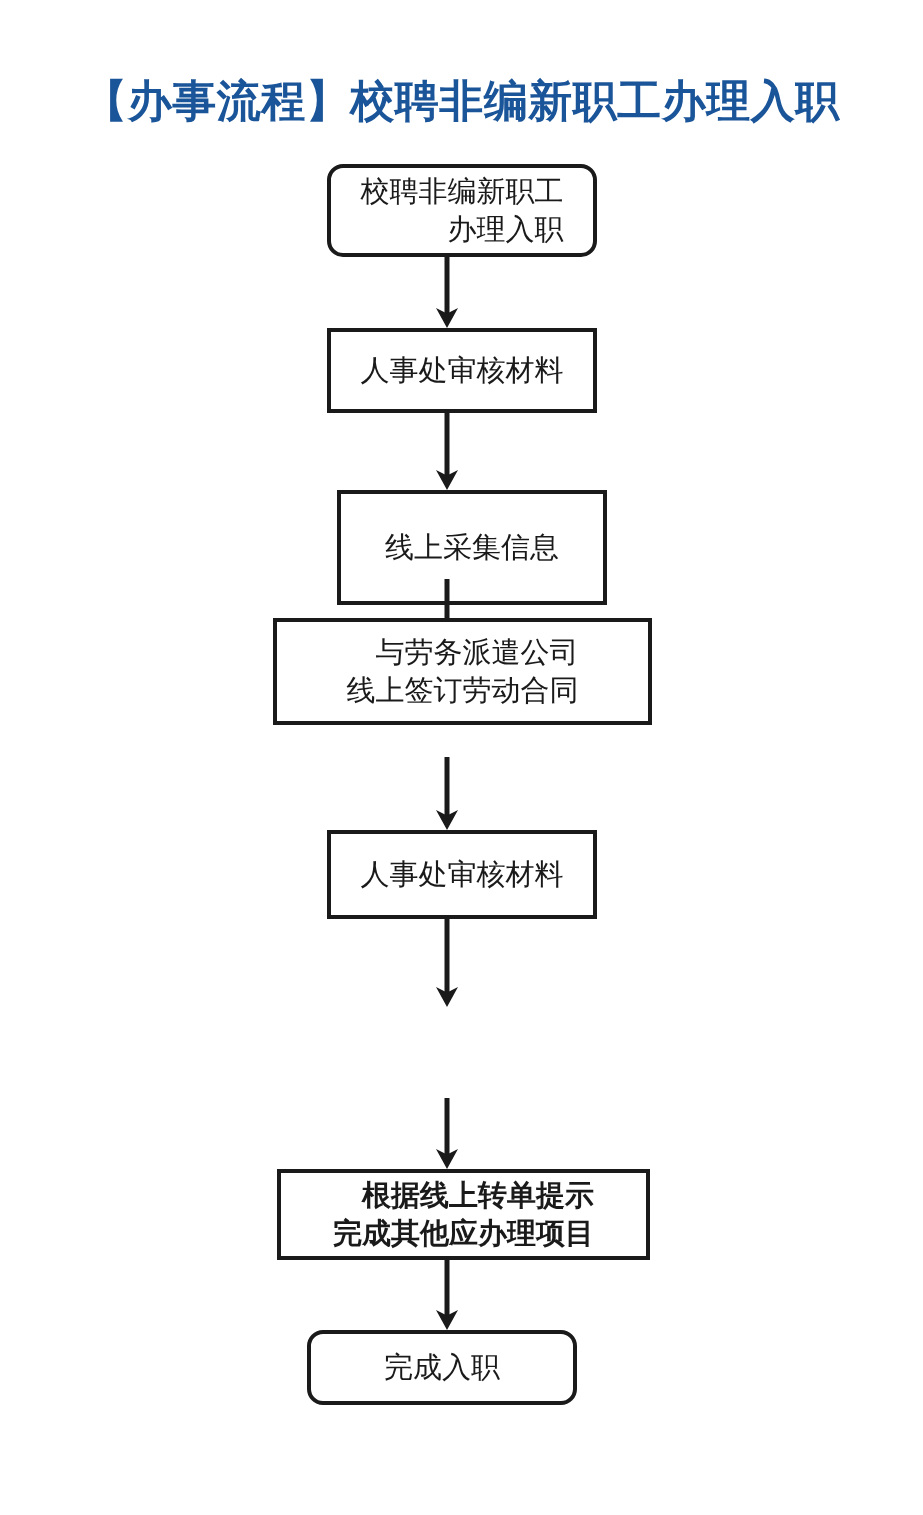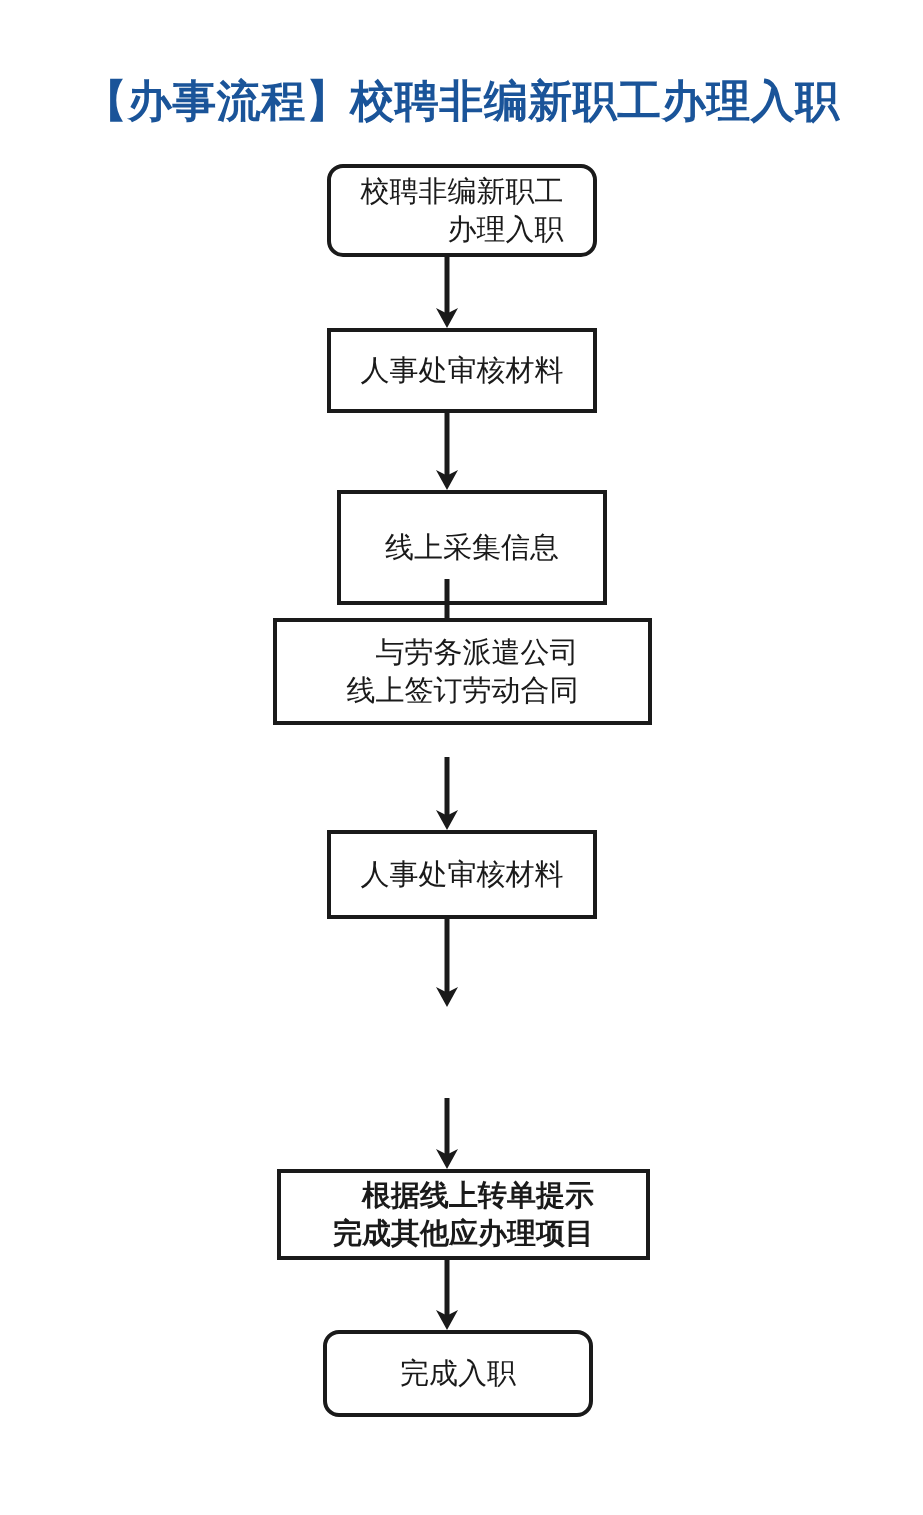--- a/index.html
+++ b/index.html
@@ -46,21 +46,21 @@
   .flow-node.rounded { border-radius: 16px; }
 
   
   .node-1 { left: 312px; top: 164px;  width: 270px; height: 93px; }
   .node-2 { left: 312px; top: 328px;  width: 270px; height: 85px; }
   .node-3 { left: 322px; top: 490px;  width: 270px; height: 115px; }
   .node-4 { left: 258px; top: 618px;  width: 379px; height: 107px; }
   .node-5 { left: 312px; top: 830px;  width: 270px; height: 89px; }
   .node-6 { left: 243px; top: 1007px; width: 409px; height: 91px; }
   .node-7 { left: 262px; top: 1169px; width: 373px; height: 91px; font-weight: bold; }
-  .node-8 { left: 308px; top: 1330px; width: 270px; height: 87px; }
+  .node-8 { left: 292px; top: 1330px; width: 270px; height: 75px; }
 
   .flow-arrow {
     position: absolute;
     left: 436px;
     width: 22px;
   }
   .arrow-1 { top: 257px;  height: 71px; }
   .arrow-2 { top: 413px;  height: 77px; }
   .arrow-3 { top: 579px;  height: 71px; }
   .arrow-4 { top: 757px;  height: 73px; }

